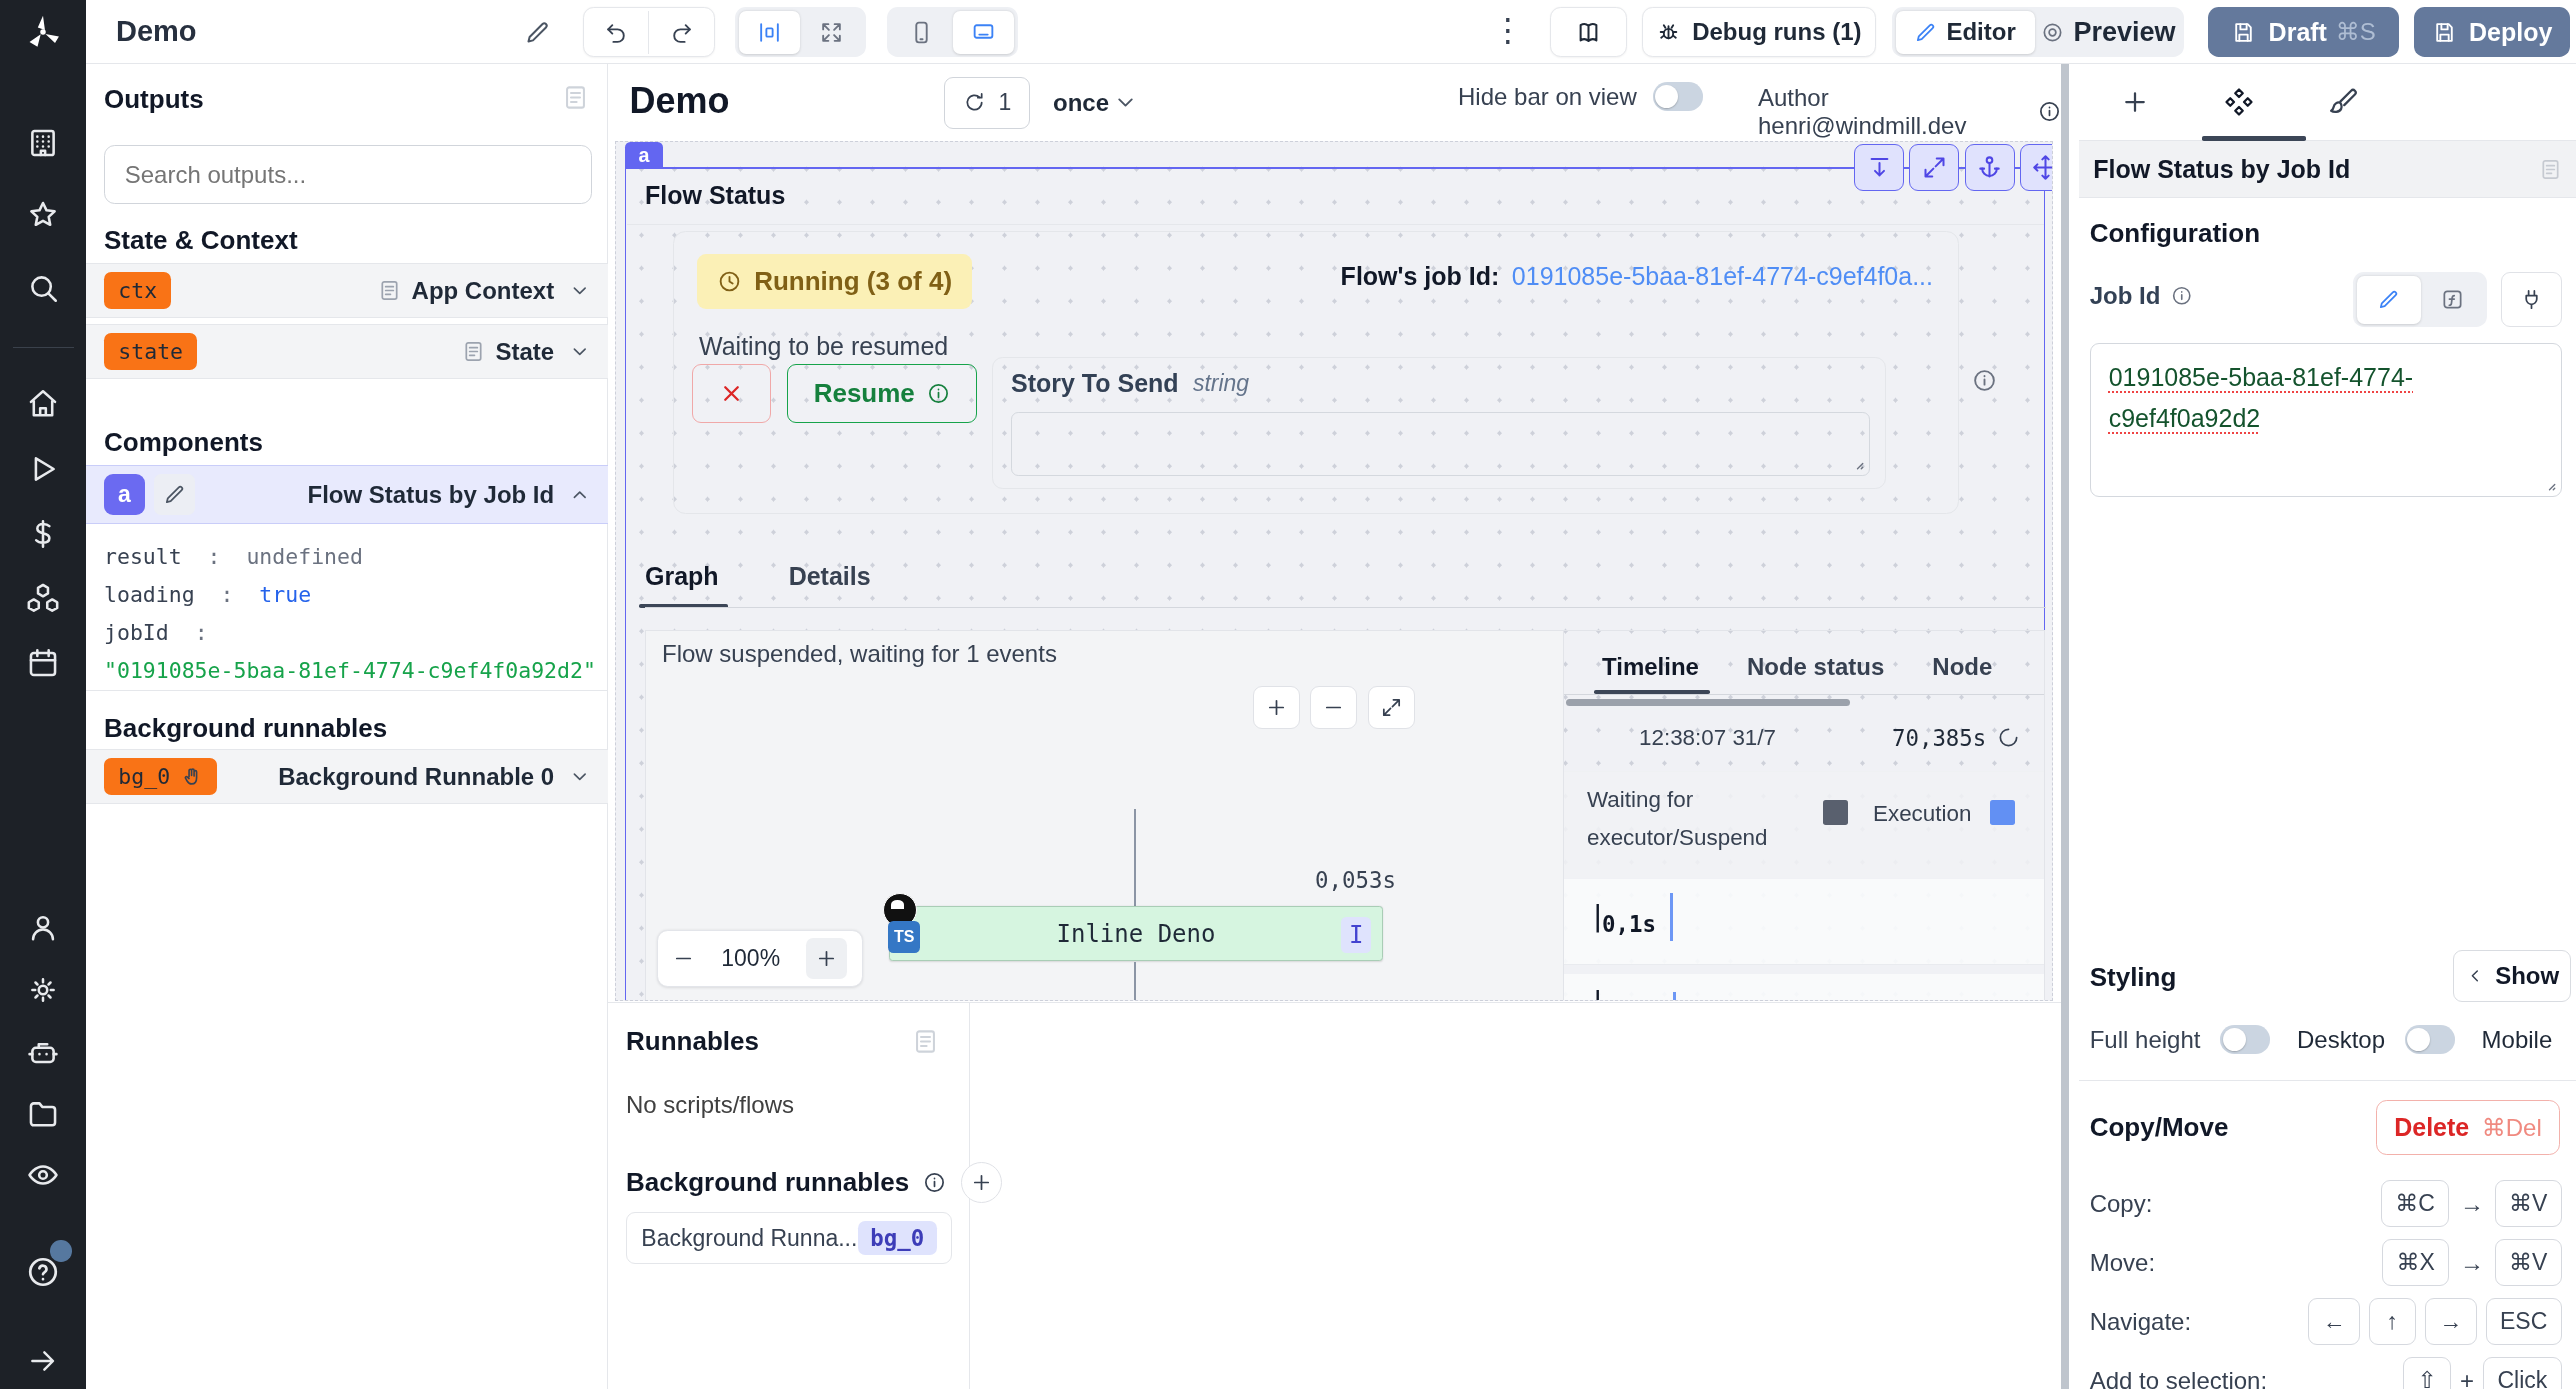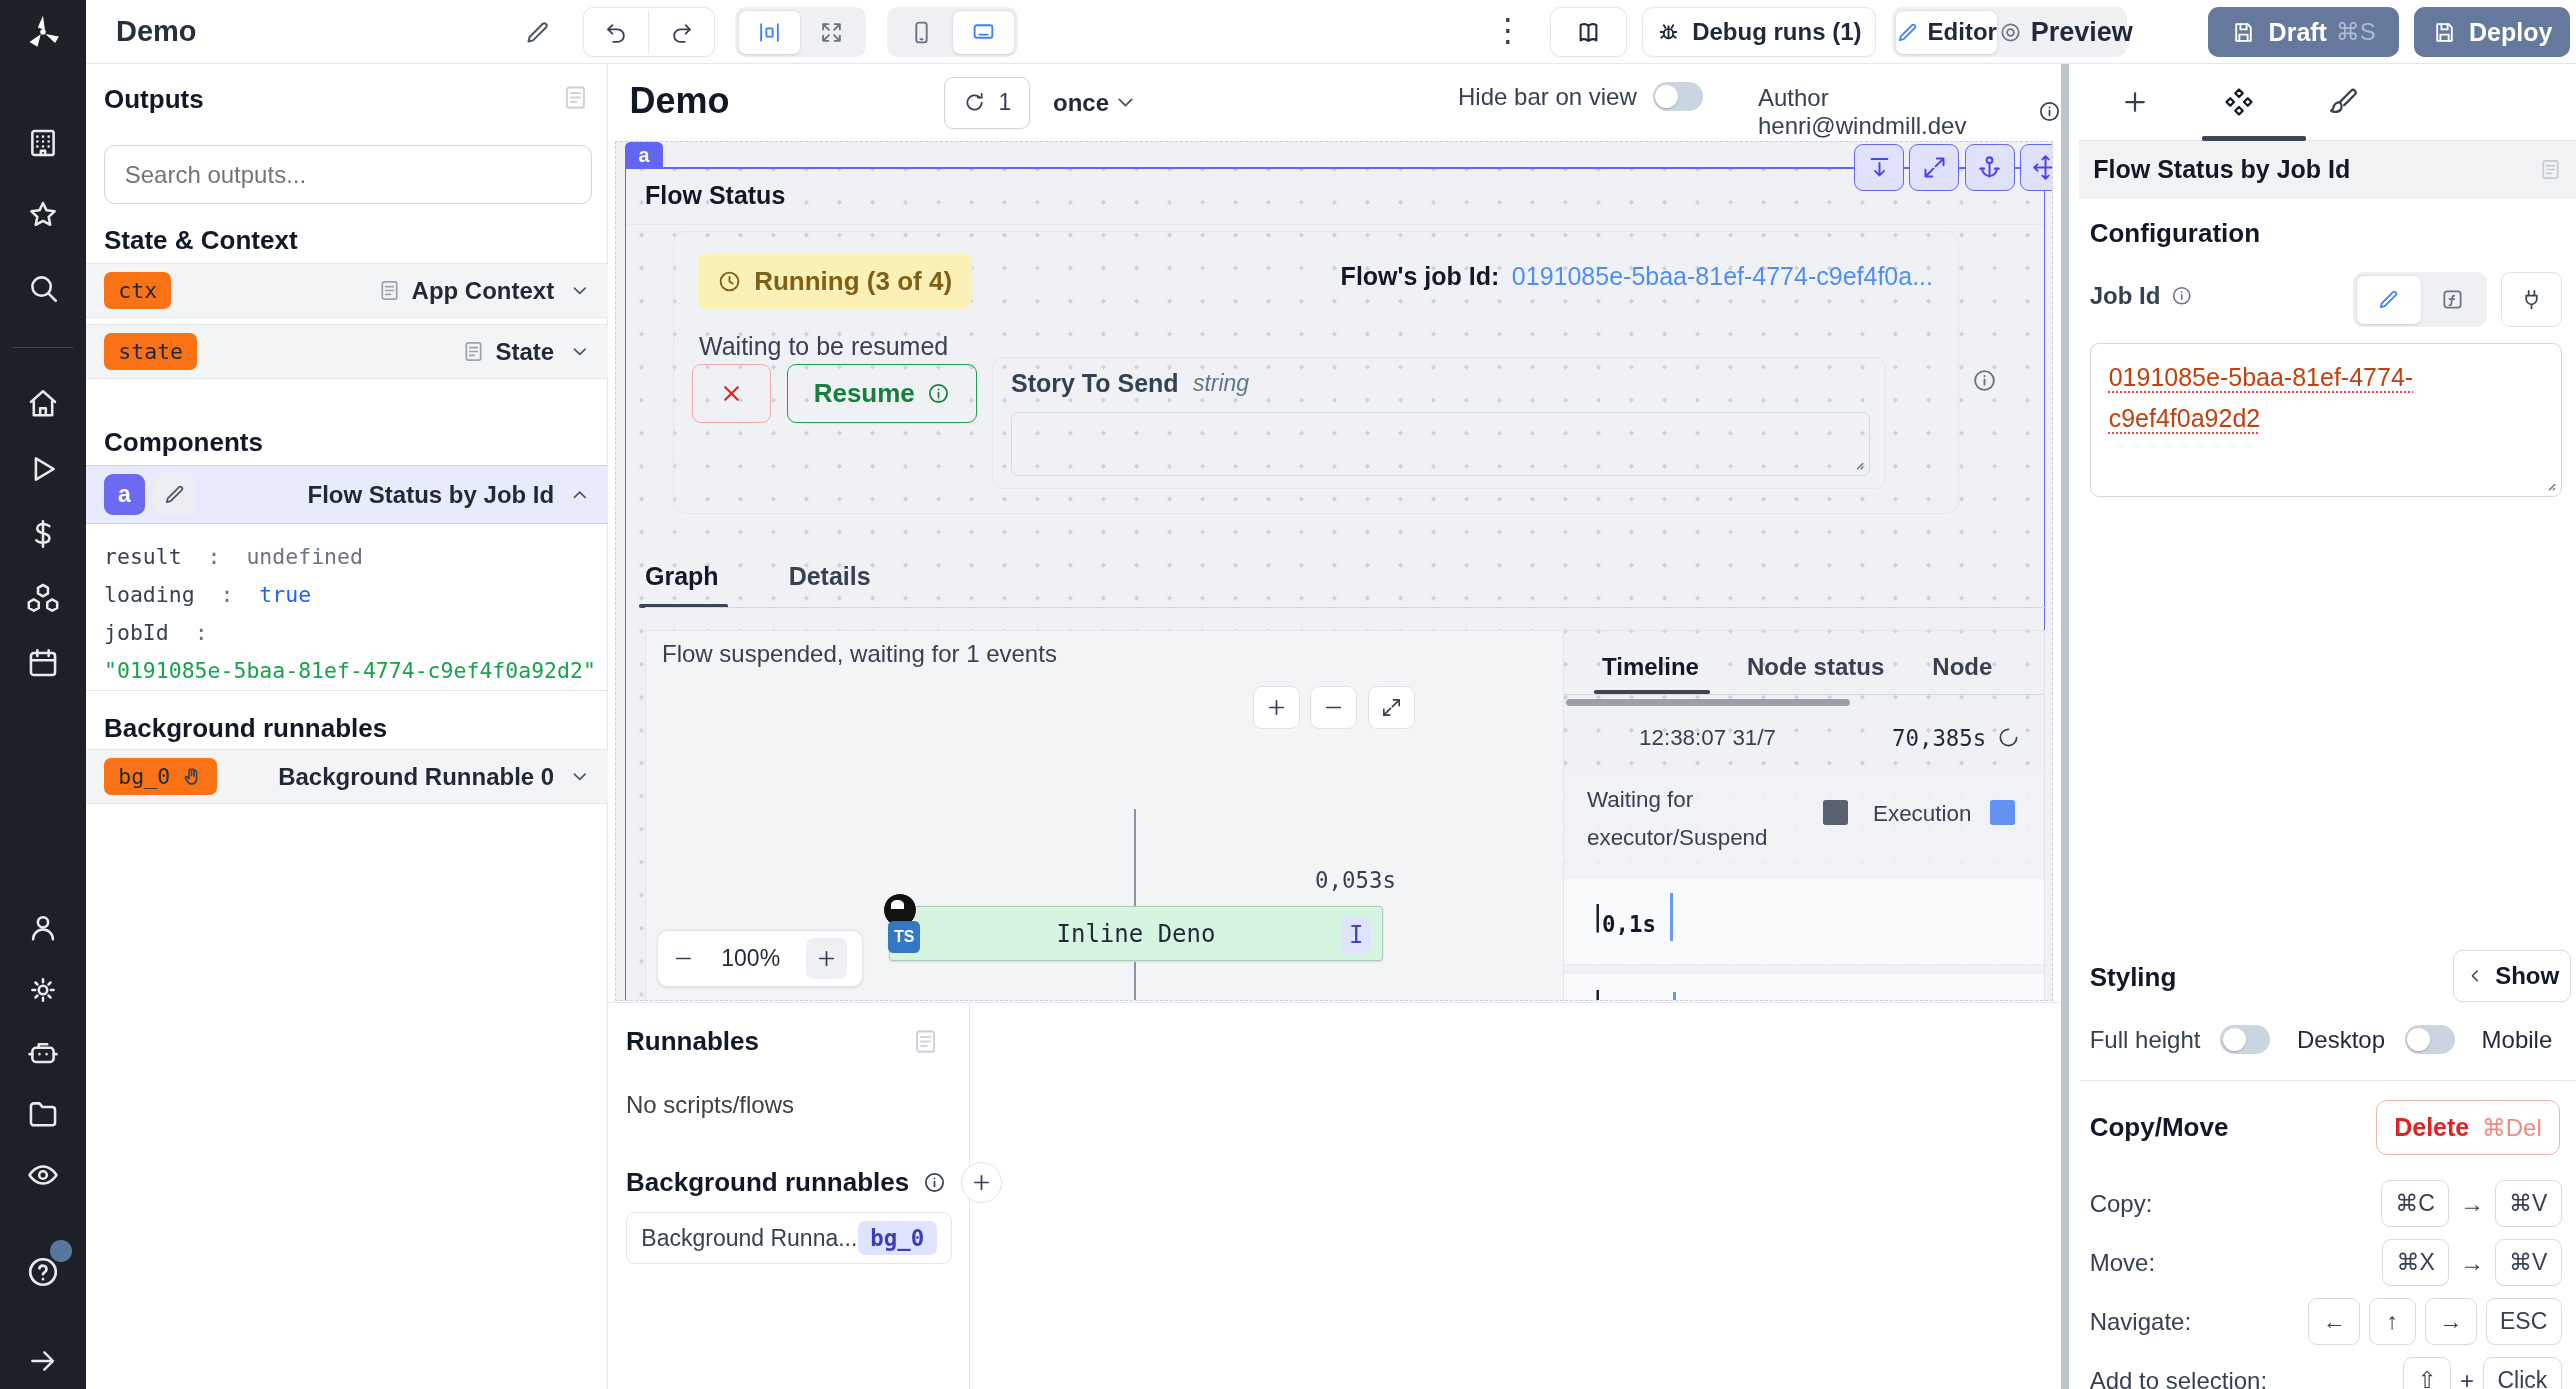--- a/index.html
+++ b/index.html
@@ -43,21 +43,21 @@
   
   .switch { width:50px; height:29px; border-radius:14.3px; background:#cbd5e1; position:relative; flex:none; }
   .switch::after { content:""; position:absolute; left:2.7px; top:2.7px; width:23px; height:23px; border-radius:50%; background:#fff; box-shadow:0 0.9px 1.8px rgba(0,0,0,.25); }
   
   .kbd { height:47px; min-width:47px; padding:0 13.4px; background:#fff; border:1.3px solid #d6d9df; border-radius:9px;
     display:inline-flex; align-items:center; justify-content:center; font-size:23px; color:#374151; }
   
   #rightpanel { position:absolute; left:2079px; top:64px; width:497px; height:1326px; background:#fff; }
   .iconbtn-lite { border:1.3px solid #e0e2e7; border-radius:9px; background:#fff; display:flex; align-items:center; justify-content:center; color:#374151; }
   input { outline:none; }
-  .jobbox { border:1.3px solid #d4d8de; border-radius:9px; font-size:25px; color:#c2410c; line-height:41px; padding:12.5px 18px;
+  .jobbox { border:1.3px solid #d4d8de; border-radius:9px; font-size:25px; color:#14532d; line-height:41px; padding:12.5px 18px;
     text-decoration:underline dotted #ef4444 2.2px; text-underline-offset:6.3px; overflow-wrap:break-word; }
 </style>
 </head>
 <body>
 
 <svg width="0" height="0" style="position:absolute">
   <defs>
     <symbol id="i-pencil" viewBox="0 0 24 24">
         <path d="M4 20l1-4L16.5 4.5a2.1 2.1 0 0 1 3 3L8 19l-4 1z"></path>
       </symbol>
@@ -333,21 +333,21 @@
       </svg>
     </div>
 
   <div class="tb-group tb-white" style="left:1642px;width:234px;justify-content:center;gap:10.7px">
     <svg class="ic" width="25" height="25" style="color:#1f2937" viewBox="0 0 28 28">
         <use href="#i-bug"></use>
       </svg>
     <span style="font-size:24px;font-weight:600;color:#1f2937">Debug runs (1)</span>
   </div>
 
-  <div class="tb-group tb-gray" style="left:1892px;width:235px">
+  <div class="tb-group tb-gray" style="left:1892px;width:292px">
     <div class="tb-cell active" style="width:141px;gap:9px;color:#1f2937">
       <svg class="ic" width="23" height="23" style="color:#3b82f6" viewBox="0 0 26 26">
           <use href="#i-pencil"></use>
         </svg>
       <span style="font-size:24px;font-weight:600">Editor</span>
     </div>
     <div class="tb-cell" style="width:146px;gap:9px;color:#1f2937">
       <svg class="ic" width="23" height="23" style="color:#6b7280" viewBox="0 0 26 26">
           <use href="#i-eyec"></use>
         </svg>

